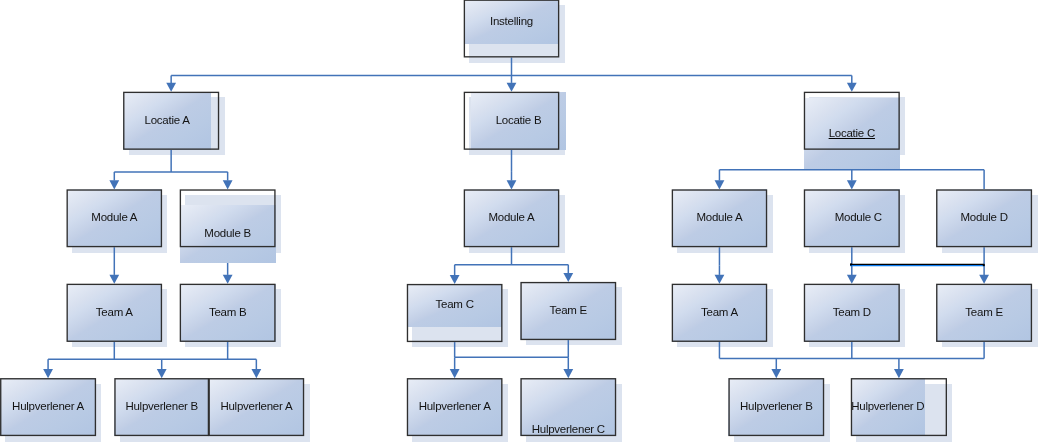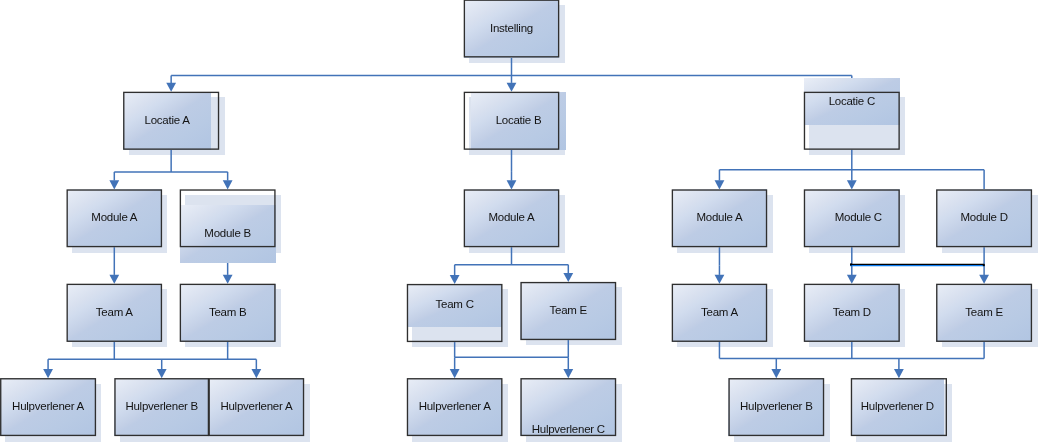--- a/index.html
+++ b/index.html
@@ -136,30 +136,30 @@
         <polyline points="851.8,341.9 851.8,358.4" fill="none" stroke="#4273b8" stroke-width="1.5" stroke-linecap="butt" stroke-linejoin="miter"></polyline>
         <polyline points="984.1,341.9 984.1,358.4" fill="none" stroke="#4273b8" stroke-width="1.5" stroke-linecap="butt" stroke-linejoin="miter"></polyline>
         <polyline points="719.45,358.4 984.1,358.4" fill="none" stroke="#4273b8" stroke-width="1.5" stroke-linecap="butt" stroke-linejoin="miter"></polyline>
         <polyline points="776.3,358.4 776.3,369.3" fill="none" stroke="#4273b8" stroke-width="1.5" stroke-linecap="butt" stroke-linejoin="miter"></polyline>
         <polygon points="771.4,369.1 781.1999999999999,369.1 776.3,378.20000000000005" fill="#4273b8" stroke="none"></polygon>
         <polyline points="898.9,358.4 898.9,369.3" fill="none" stroke="#4273b8" stroke-width="1.5" stroke-linecap="butt" stroke-linejoin="miter"></polyline>
         <polygon points="894,369.1 903.8,369.1 898.9,378.20000000000005" fill="#4273b8" stroke="none"></polygon>
       </g>
     </svg>
   <div id="nodes">
-      <div class="node" style="left:463.7px;top:-0.5px;width:95.6px;height:58px;">
+      <div class="node" style="left:463.7px;top:-0.5px;width:95.6px;height:44px;">
         <span class="lbl">Instelling</span>
       </div>
       <div class="node" style="left:123.1px;top:91.7px;width:88px;height:58.1px;">
         <span class="lbl">Locatie A</span>
       </div>
       <div class="node" style="left:463.7px;top:91.7px;width:95.6px;height:58.1px;margin-left:7px;">
         <span class="lbl">Locatie B</span>
       </div>
-      <div class="node" style="left:803.8px;top:78px;width:96px;height:47px;">
+      <div class="node" style="left:803.8px;top:98px;width:96px;height:71px;text-decoration:underline;">
         <span class="lbl">Locatie C</span>
       </div>
       <div class="node" style="left:66.5px;top:189.35px;width:95.6px;height:57.9px;">
         <span class="lbl">Module A</span>
       </div>
       <div class="node" style="left:179.7px;top:189.35px;width:95.9px;height:57.9px;margin-top:16px;">
         <span class="lbl">Module B</span>
       </div>
       <div class="node" style="left:463.7px;top:189.35px;width:95.6px;height:57.9px;">
         <span class="lbl">Module A</span>
@@ -205,21 +205,21 @@
       </div>
       <div class="node" style="left:406.8px;top:378.1px;width:95.7px;height:58px;">
         <span class="lbl">Hulpverlener A</span>
       </div>
       <div class="node" style="left:520.4px;top:378.1px;width:95.8px;height:58px;align-items:flex-end;">
         <span class="lbl">Hulpverlener C</span>
       </div>
       <div class="node" style="left:728.4px;top:378.1px;width:95.8px;height:58px;">
         <span class="lbl">Hulpverlener B</span>
       </div>
-      <div class="node" style="left:850.8px;top:378.1px;width:93px;height:58px;">
+      <div class="node" style="left:850.8px;top:378.1px;width:74px;height:58px;">
         <span class="lbl">Hulpverlener D</span>
       </div>
     </div>
   <svg class="conn" id="borders">
       <rect x="464.375" y="0.17500000000000004" width="94.25" height="56.65" fill="none" stroke="#2f2f2f" stroke-width="1.35"></rect>
       <rect x="123.77499999999999" y="92.375" width="94.75" height="56.75" fill="none" stroke="#2f2f2f" stroke-width="1.35"></rect>
       <rect x="464.375" y="92.375" width="94.25" height="56.75" fill="none" stroke="#2f2f2f" stroke-width="1.35"></rect>
       <rect x="804.4749999999999" y="92.375" width="94.65" height="56.75" fill="none" stroke="#2f2f2f" stroke-width="1.35"></rect>
       <rect x="67.175" y="190.025" width="94.25" height="56.55" fill="none" stroke="#2f2f2f" stroke-width="1.35"></rect>
       <rect x="180.375" y="190.025" width="94.55000000000001" height="56.55" fill="none" stroke="#2f2f2f" stroke-width="1.35"></rect>

